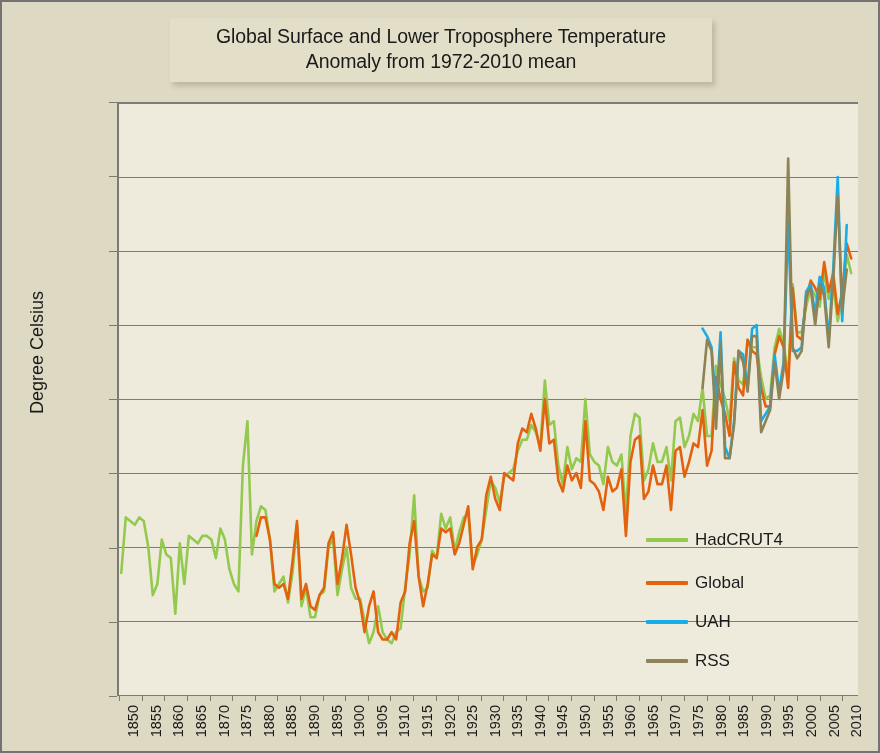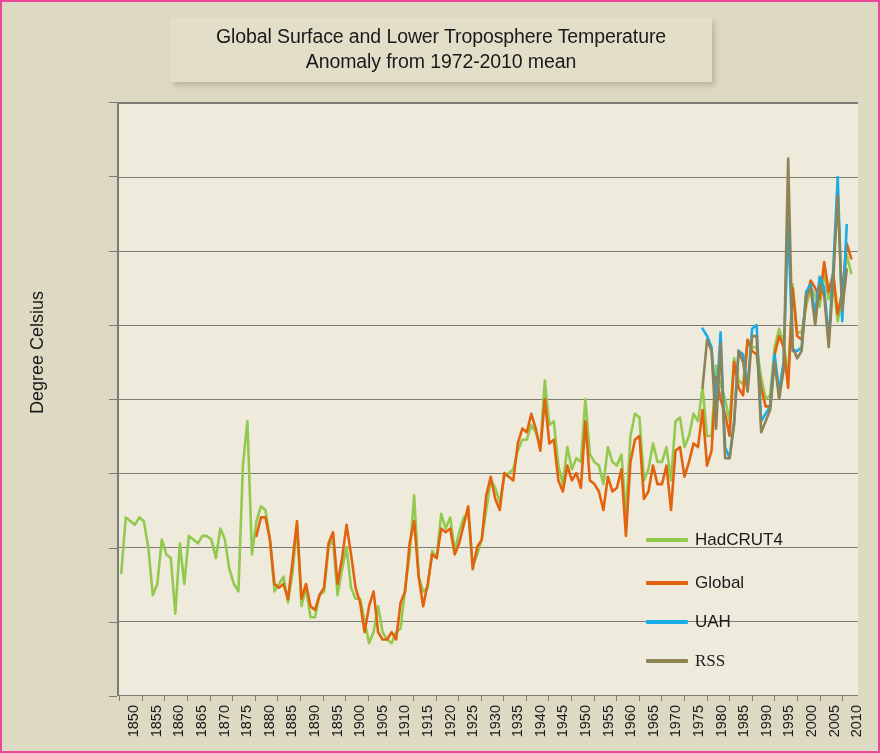--- a/index.html
+++ b/index.html
@@ -12,21 +12,21 @@
     background: #ffffff;
     font-family: "Liberation Sans", sans-serif;
     overflow: hidden;
   }
   #chart-root {
     position: relative;
     width: 880px;
     height: 753px;
     box-sizing: border-box;
     background: #DED9C3;
-    border: 2px solid #ec4899;
+    border: 2px solid #737373;
   }
   
   #title-box {
     position: absolute;
     left: 168px;
     top: 16px;
     width: 542px;
     padding: 6px 8px 8px 8px;
     box-sizing: border-box;
     background: #E3DEC8;
@@ -239,19 +239,19 @@
         <span class="legend-label">HadCRUT4</span>
       </div>
       <div class="legend-entry" style="left: 644px; top: 572px;">
         <span class="legend-swatch" style="background: rgb(226, 98, 14);"></span>
         <span class="legend-label">Global</span>
       </div>
       <div class="legend-entry" style="left: 644px; top: 611px;">
         <span class="legend-swatch" style="background: rgb(24, 172, 232);"></span>
         <span class="legend-label">UAH</span>
       </div>
-      <div class="legend-entry" style="left: 644px; top: 650px; font-family: Liberation Serif, serif;">
+      <div class="legend-entry" style="left: 644px; top: 650px;">
         <span class="legend-swatch" style="background: rgb(141, 131, 85);"></span>
         <span class="legend-label">RSS</span>
       </div>
     </div>
 
 </div>
 
 </body></html>

